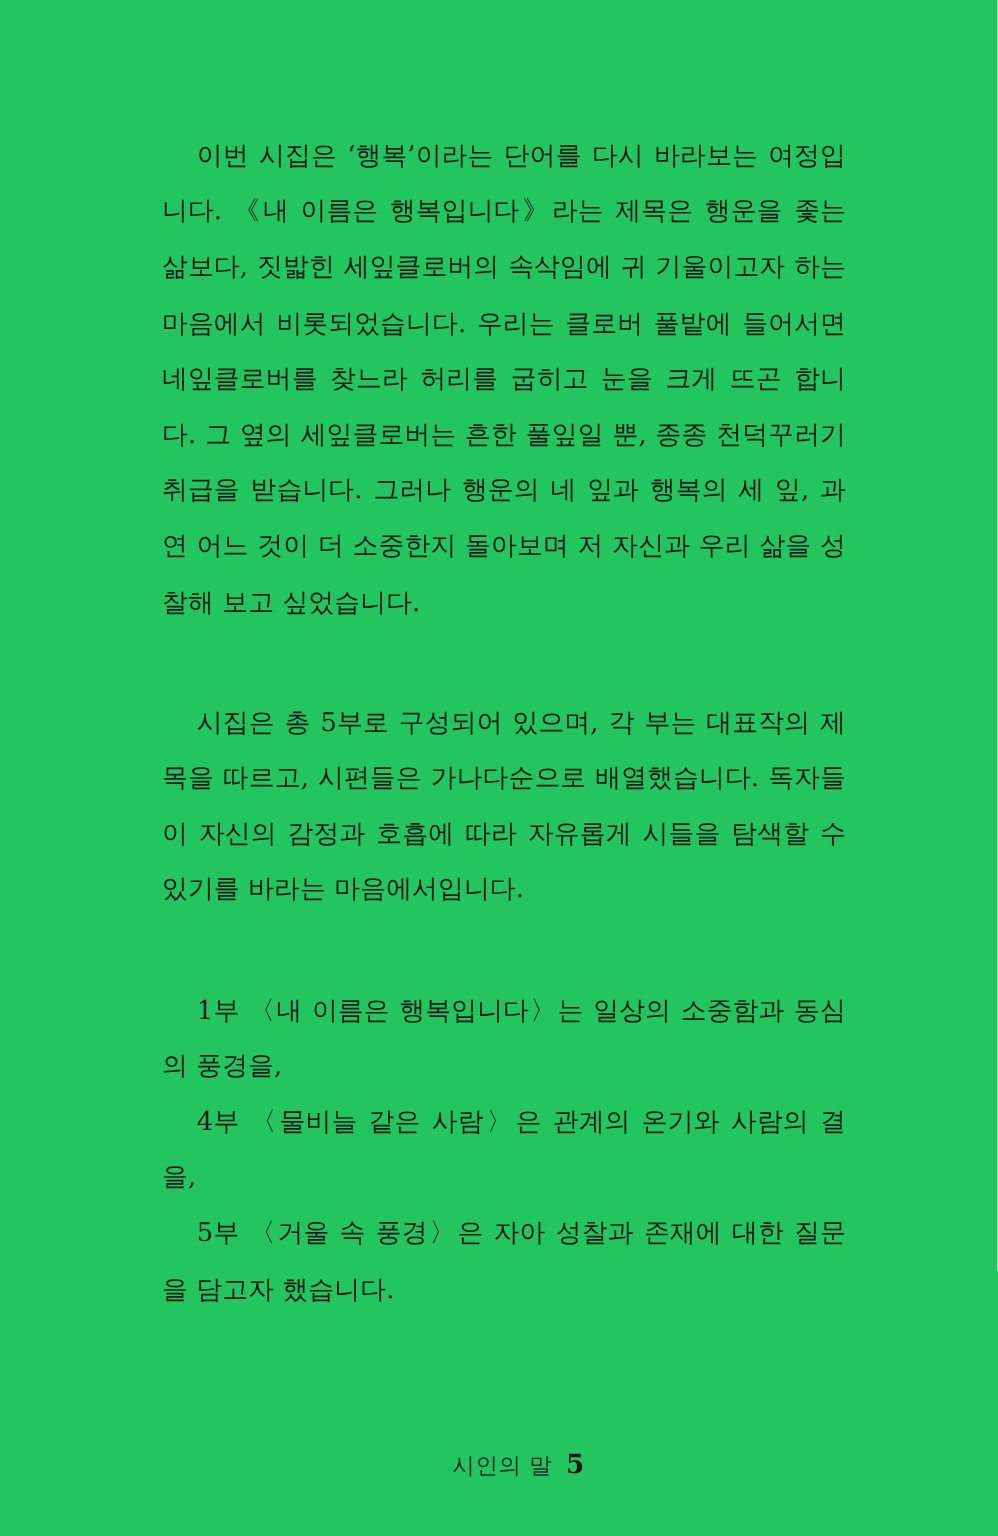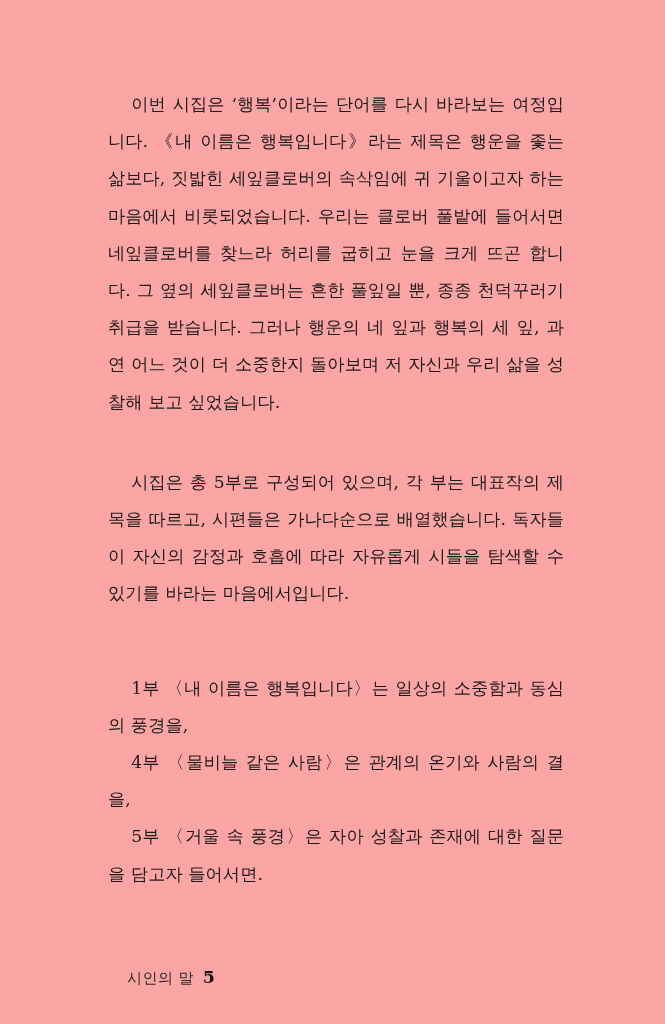--- a/index.html
+++ b/index.html
@@ -6,21 +6,21 @@
   html, body {
     margin: 0;
     padding: 0;
     background: #ffffff;
   }
 
   .page {
     position: relative;
     width: 665px;
     height: 1024px;
-    background: #fca5a5;
+    background: #22c55e;
     overflow: hidden;
     font-family: "DejaVu Serif", "Liberation Serif", serif;
     color: #1a1a1a;
     -webkit-font-smoothing: antialiased;
   }
 
   .text-block {
     position: absolute;
     left: 108px;
     top: 86px;
@@ -36,40 +36,40 @@
     word-break: break-all;
     letter-spacing: 0.1px;
     text-indent: 1.35em;
   }
 
   .para + .para {
     margin-top: 43px;
   }
 
   .list-block {
-    margin-top: 57px;
+    margin-top: 43px;
   }
 
   .list-item {
     margin: 0;
     font-size: 17.2px;
     line-height: 37.2px;
     text-align: justify;
     text-justify: inter-character;
     word-break: break-all;
     letter-spacing: 0.1px;
     text-indent: 1.35em;
   }
 
   .footer {
     position: absolute;
     left: 108px;
     top: 944px;
     width: 456px;
-    text-align: left;
+    text-align: center;
     font-size: 15px;
     line-height: 22px;
     color: #2a2a2a;
     white-space: pre;
   }
 
   .footer-label {
     letter-spacing: 0.4px;
   }
 
@@ -87,21 +87,21 @@
 
   <div class="text-block">
 
     <p class="para">이번 시집은 ‘행복’이라는 단어를 다시 바라보는 여정입니다. 《내 이름은 행복입니다》라는 제목은 행운을 좇는 삶보다, 짓밟힌 세잎클로버의 속삭임에 귀 기울이고자 하는 마음에서 비롯되었습니다. 우리는 클로버 풀밭에 들어서면 네잎클로버를 찾느라 허리를 굽히고 눈을 크게 뜨곤 합니다. 그 옆의 세잎클로버는 흔한 풀잎일 뿐, 종종 천덕꾸러기 취급을 받습니다. 그러나 행운의 네 잎과 행복의 세 잎, 과연 어느 것이 더 소중한지 돌아보며 저 자신과 우리 삶을 성찰해 보고 싶었습니다.</p>
 
     <p class="para">시집은 총 5부로 구성되어 있으며, 각 부는 대표작의 제목을 따르고, 시편들은 가나다순으로 배열했습니다. 독자들이 자신의 감정과 호흡에 따라 자유롭게 시들을 탐색할 수 있기를 바라는 마음에서입니다.</p>
 
     <div class="list-block">
       <p class="list-item">1부 〈내 이름은 행복입니다〉는 일상의 소중함과 동심의 풍경을,</p>
       <p class="list-item">4부 〈물비늘 같은 사람〉은 관계의 온기와 사람의 결을,</p>
-      <p class="list-item">5부 〈거울 속 풍경〉은 자아 성찰과 존재에 대한 질문을 담고자 들어서면.</p>
+      <p class="list-item">5부 〈거울 속 풍경〉은 자아 성찰과 존재에 대한 질문을 담고자 했습니다.</p>
     </div>
 
   </div>
 
   <div class="footer">
     <span class="footer-label">시인의 말</span><span class="footer-page">5</span>
   </div>
 
 </div>
 

